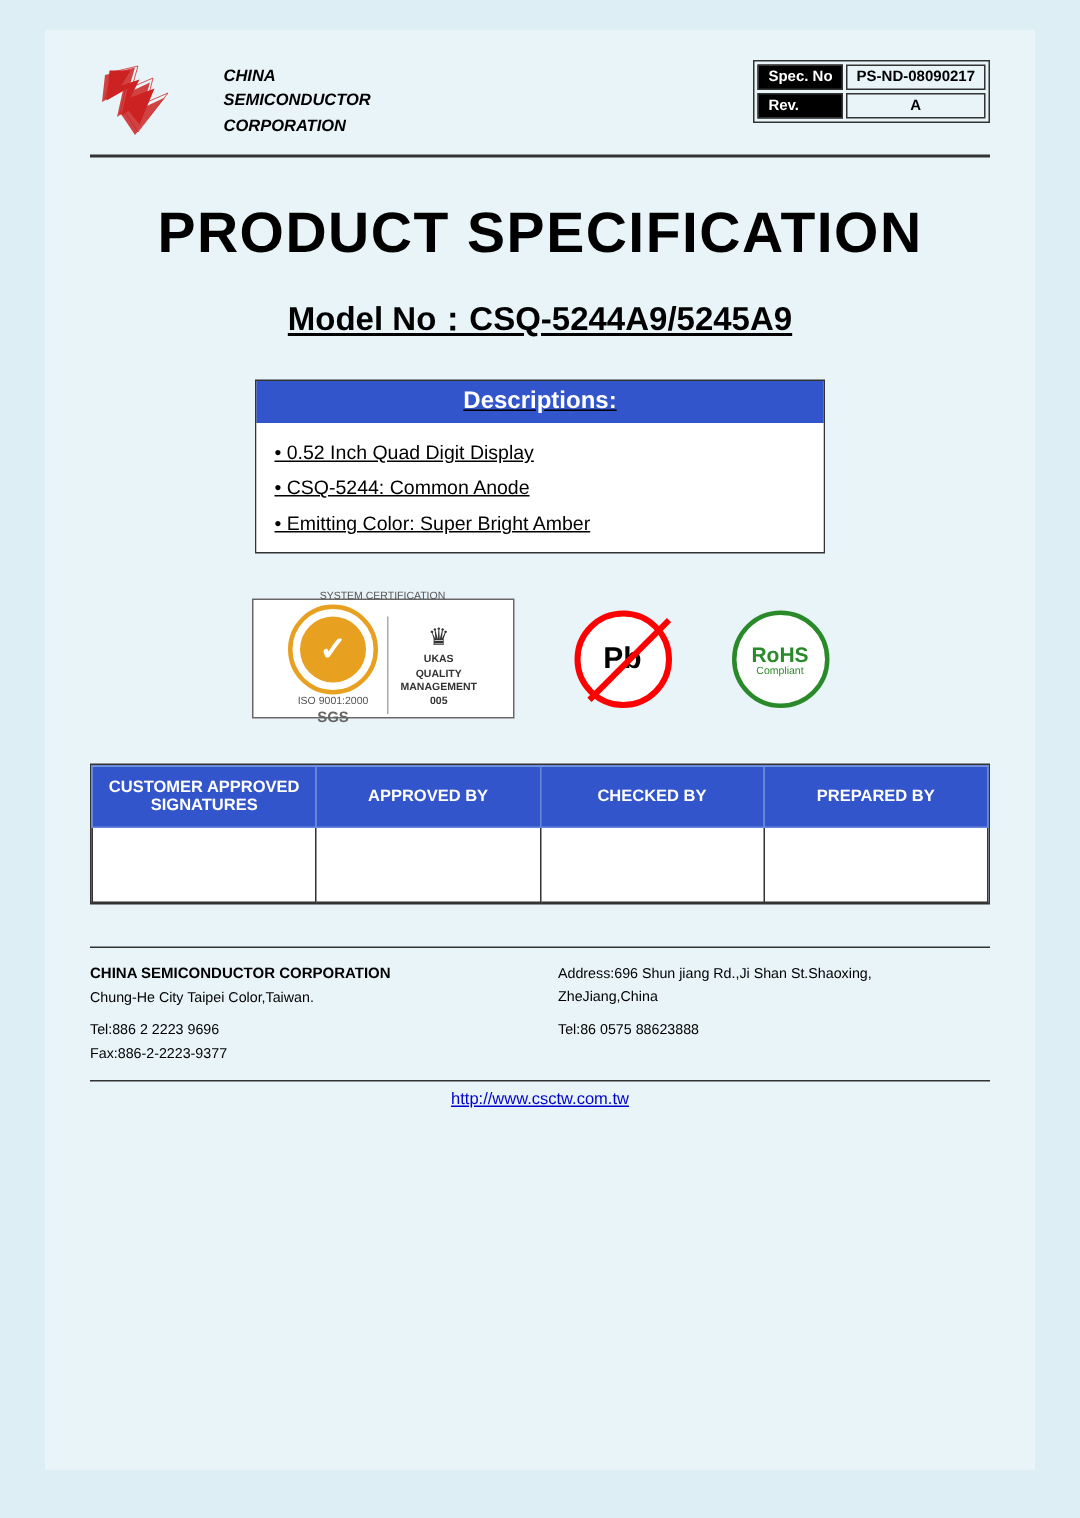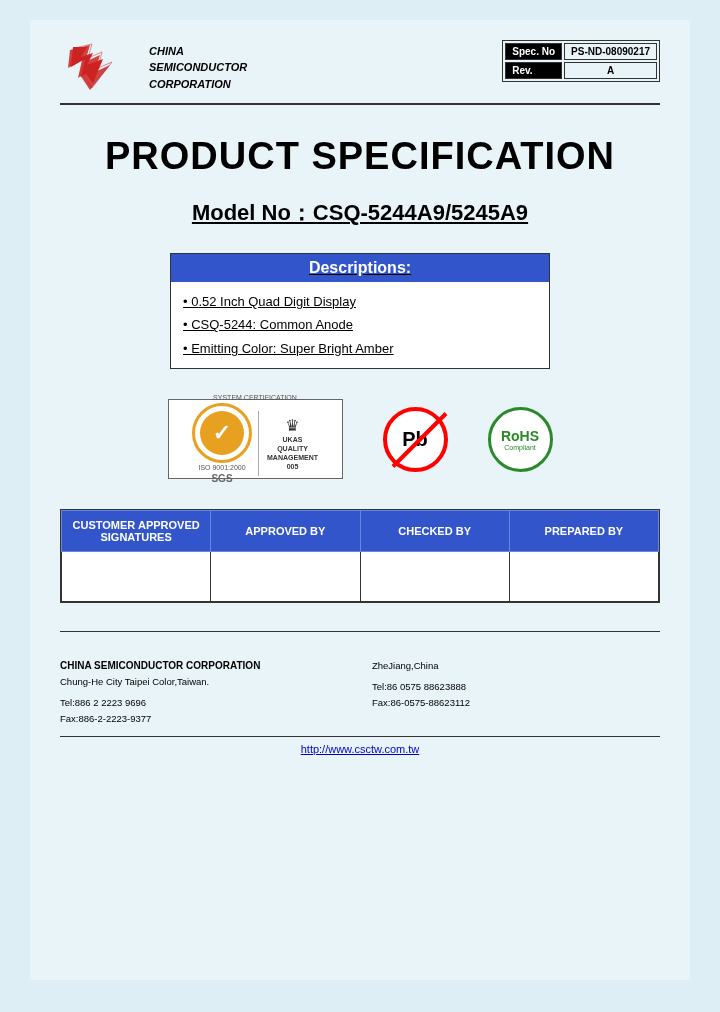--- a/index.html
+++ b/index.html
@@ -254,21 +254,21 @@
     .approval-table td {
       height: 50px;
       border: 1px solid #333;
       text-align: center;
       background: #fff;
     }
 
     
     .footer {
       border-top: 1.5px solid #333;
-      padding-top: 26px;
+      padding-top: 10px;
       margin-top: 28px;
     }
     .footer-cols {
       display: flex;
       justify-content: space-between;
       margin-bottom: 10px;
     }
     .footer-col {
       font-size: 9.5px;
       line-height: 1.6;
@@ -400,21 +400,21 @@
 
   <div class="footer">
     <div class="footer-cols">
       <div class="footer-col">
         <div class="company-bold">CHINA SEMICONDUCTOR CORPORATION</div>
         <div>Chung-He City Taipei Color,Taiwan.</div>
         <div style="margin-top:6px;">Tel:886 2 2223 9696</div>
         <div>Fax:886-2-2223-9377</div>
       </div>
       <div class="footer-col">
+        <div>Address:696 Shun jiang Rd.,Ji Shan St.Shaoxing,</div>
         <div>ZheJiang,China</div>
         <div style="margin-top:6px;">Tel:86 0575 88623888</div>
-        <div>Fax:86-0575-88623112</div>
       </div>
     </div>
     <div class="footer-url">http://www.csctw.com.tw</div>
   </div>
 
 </div>
 
 </body></html>

